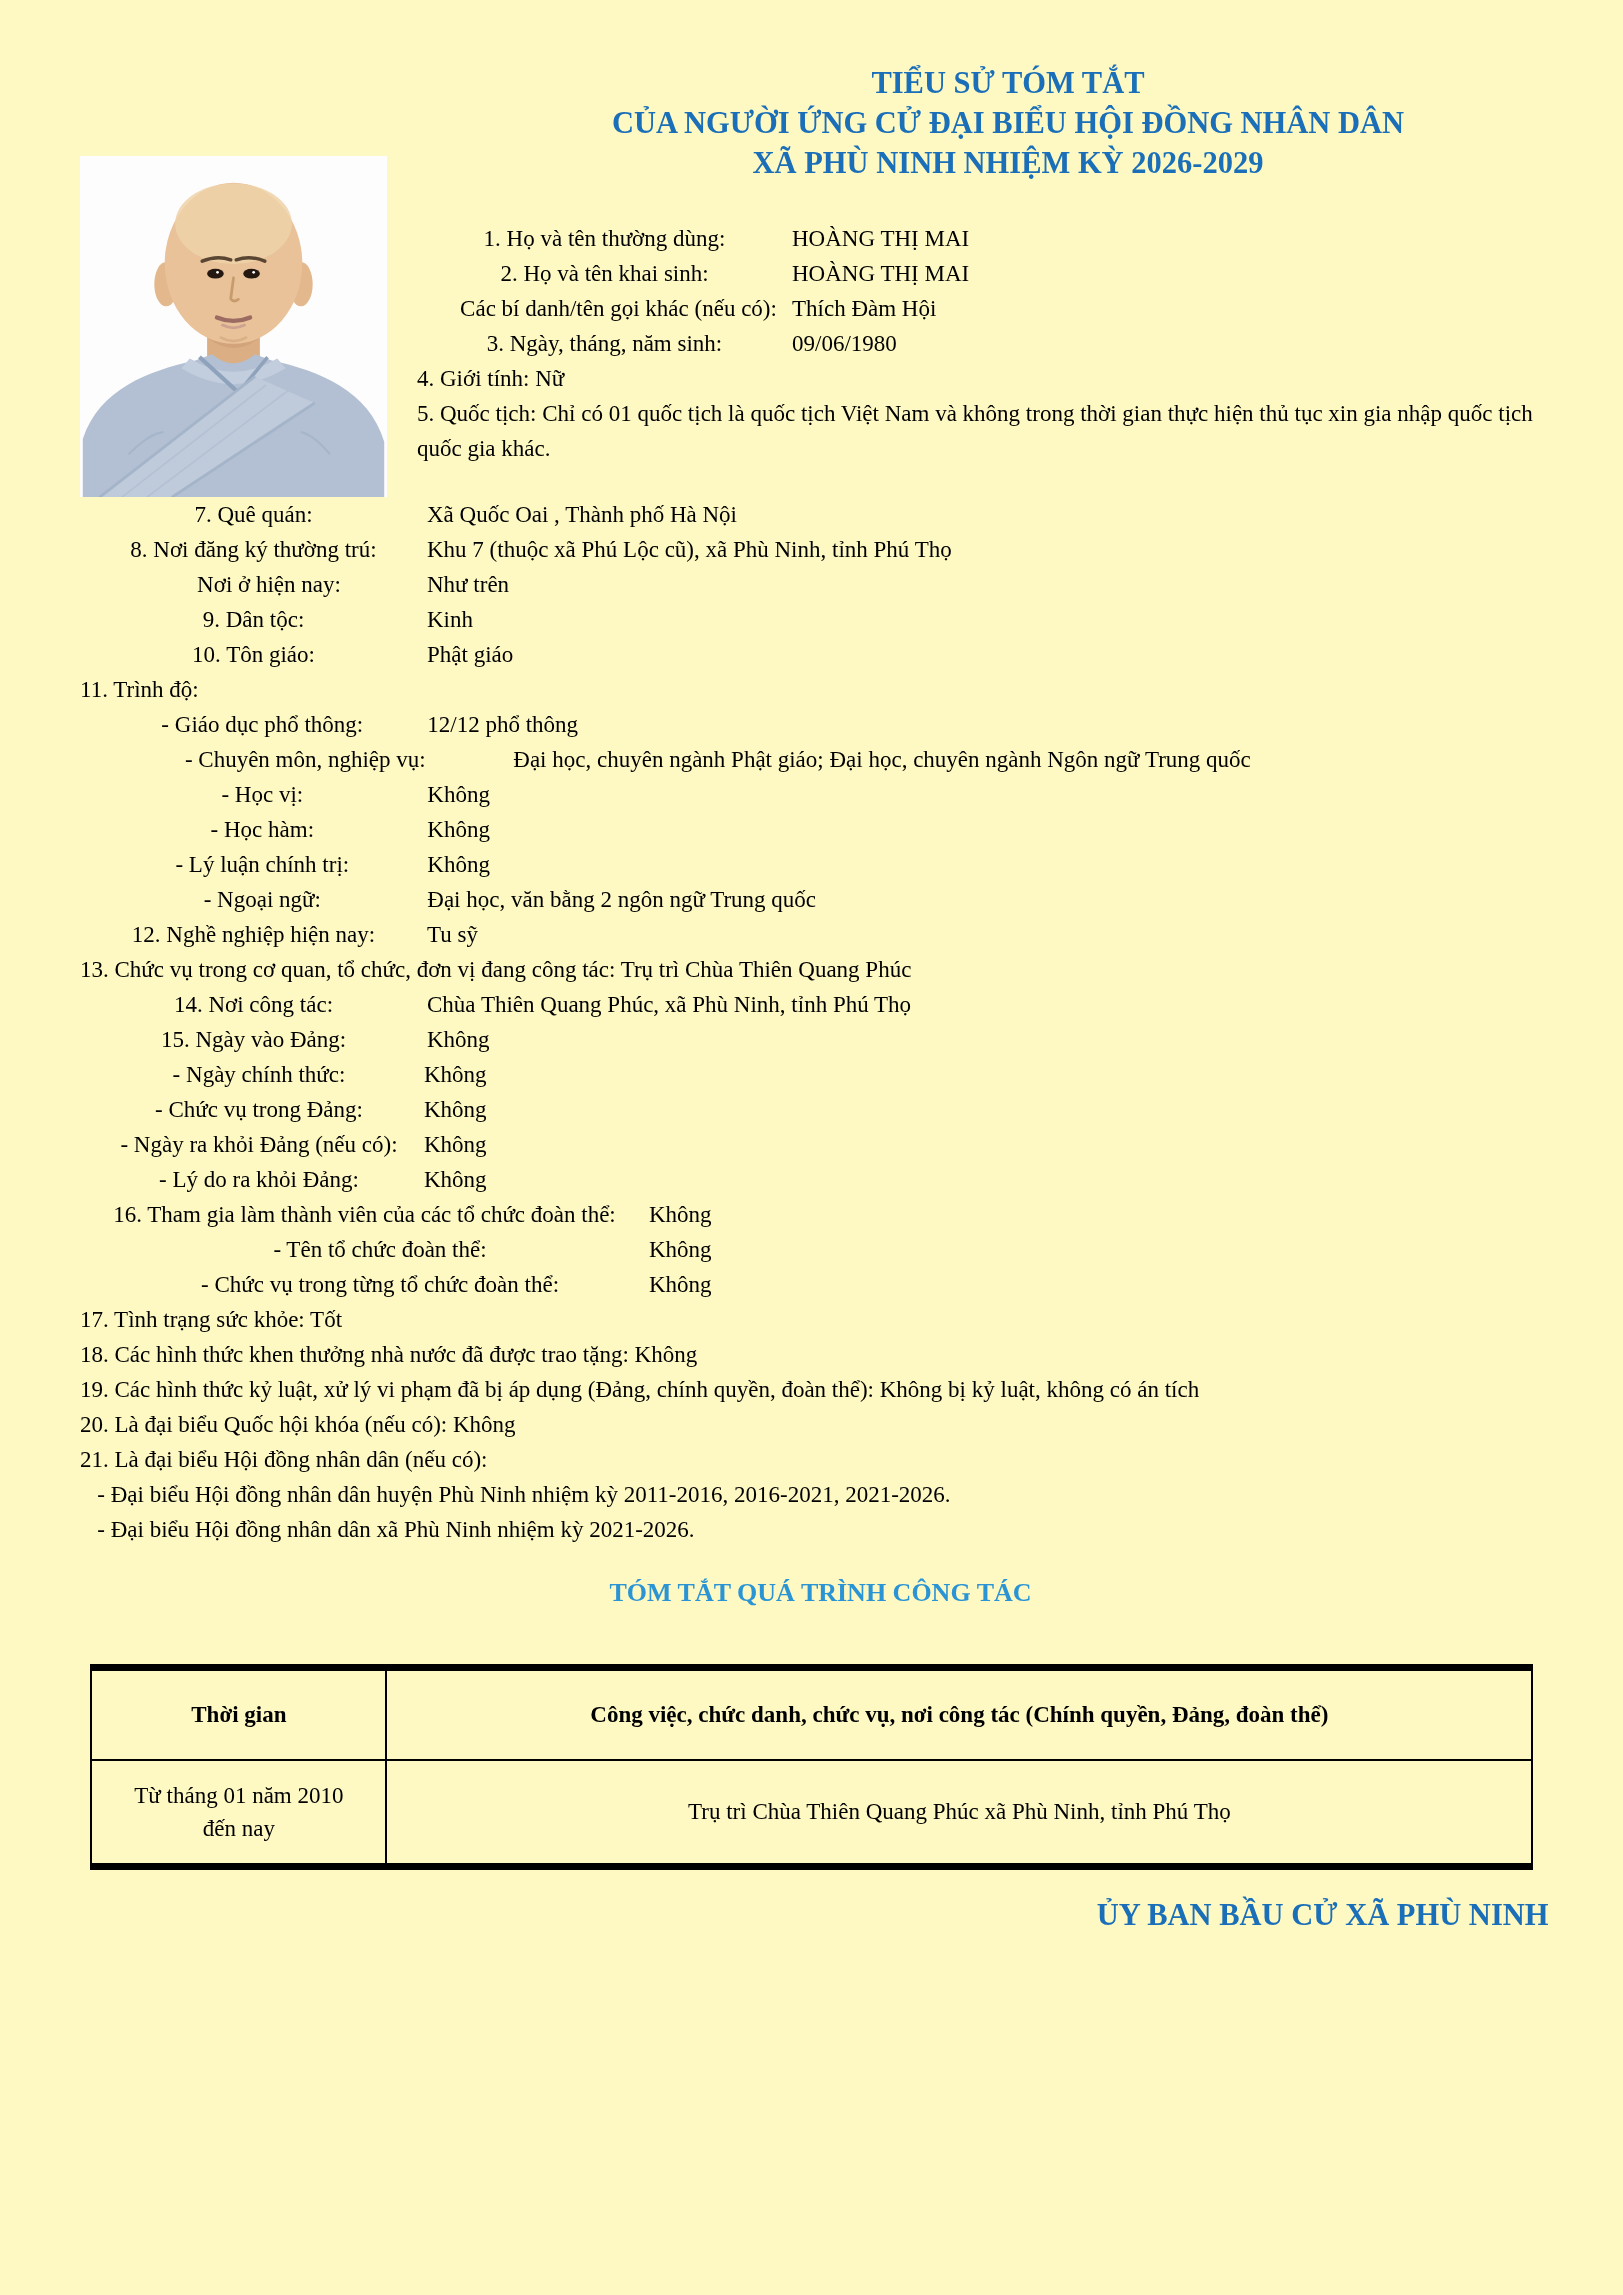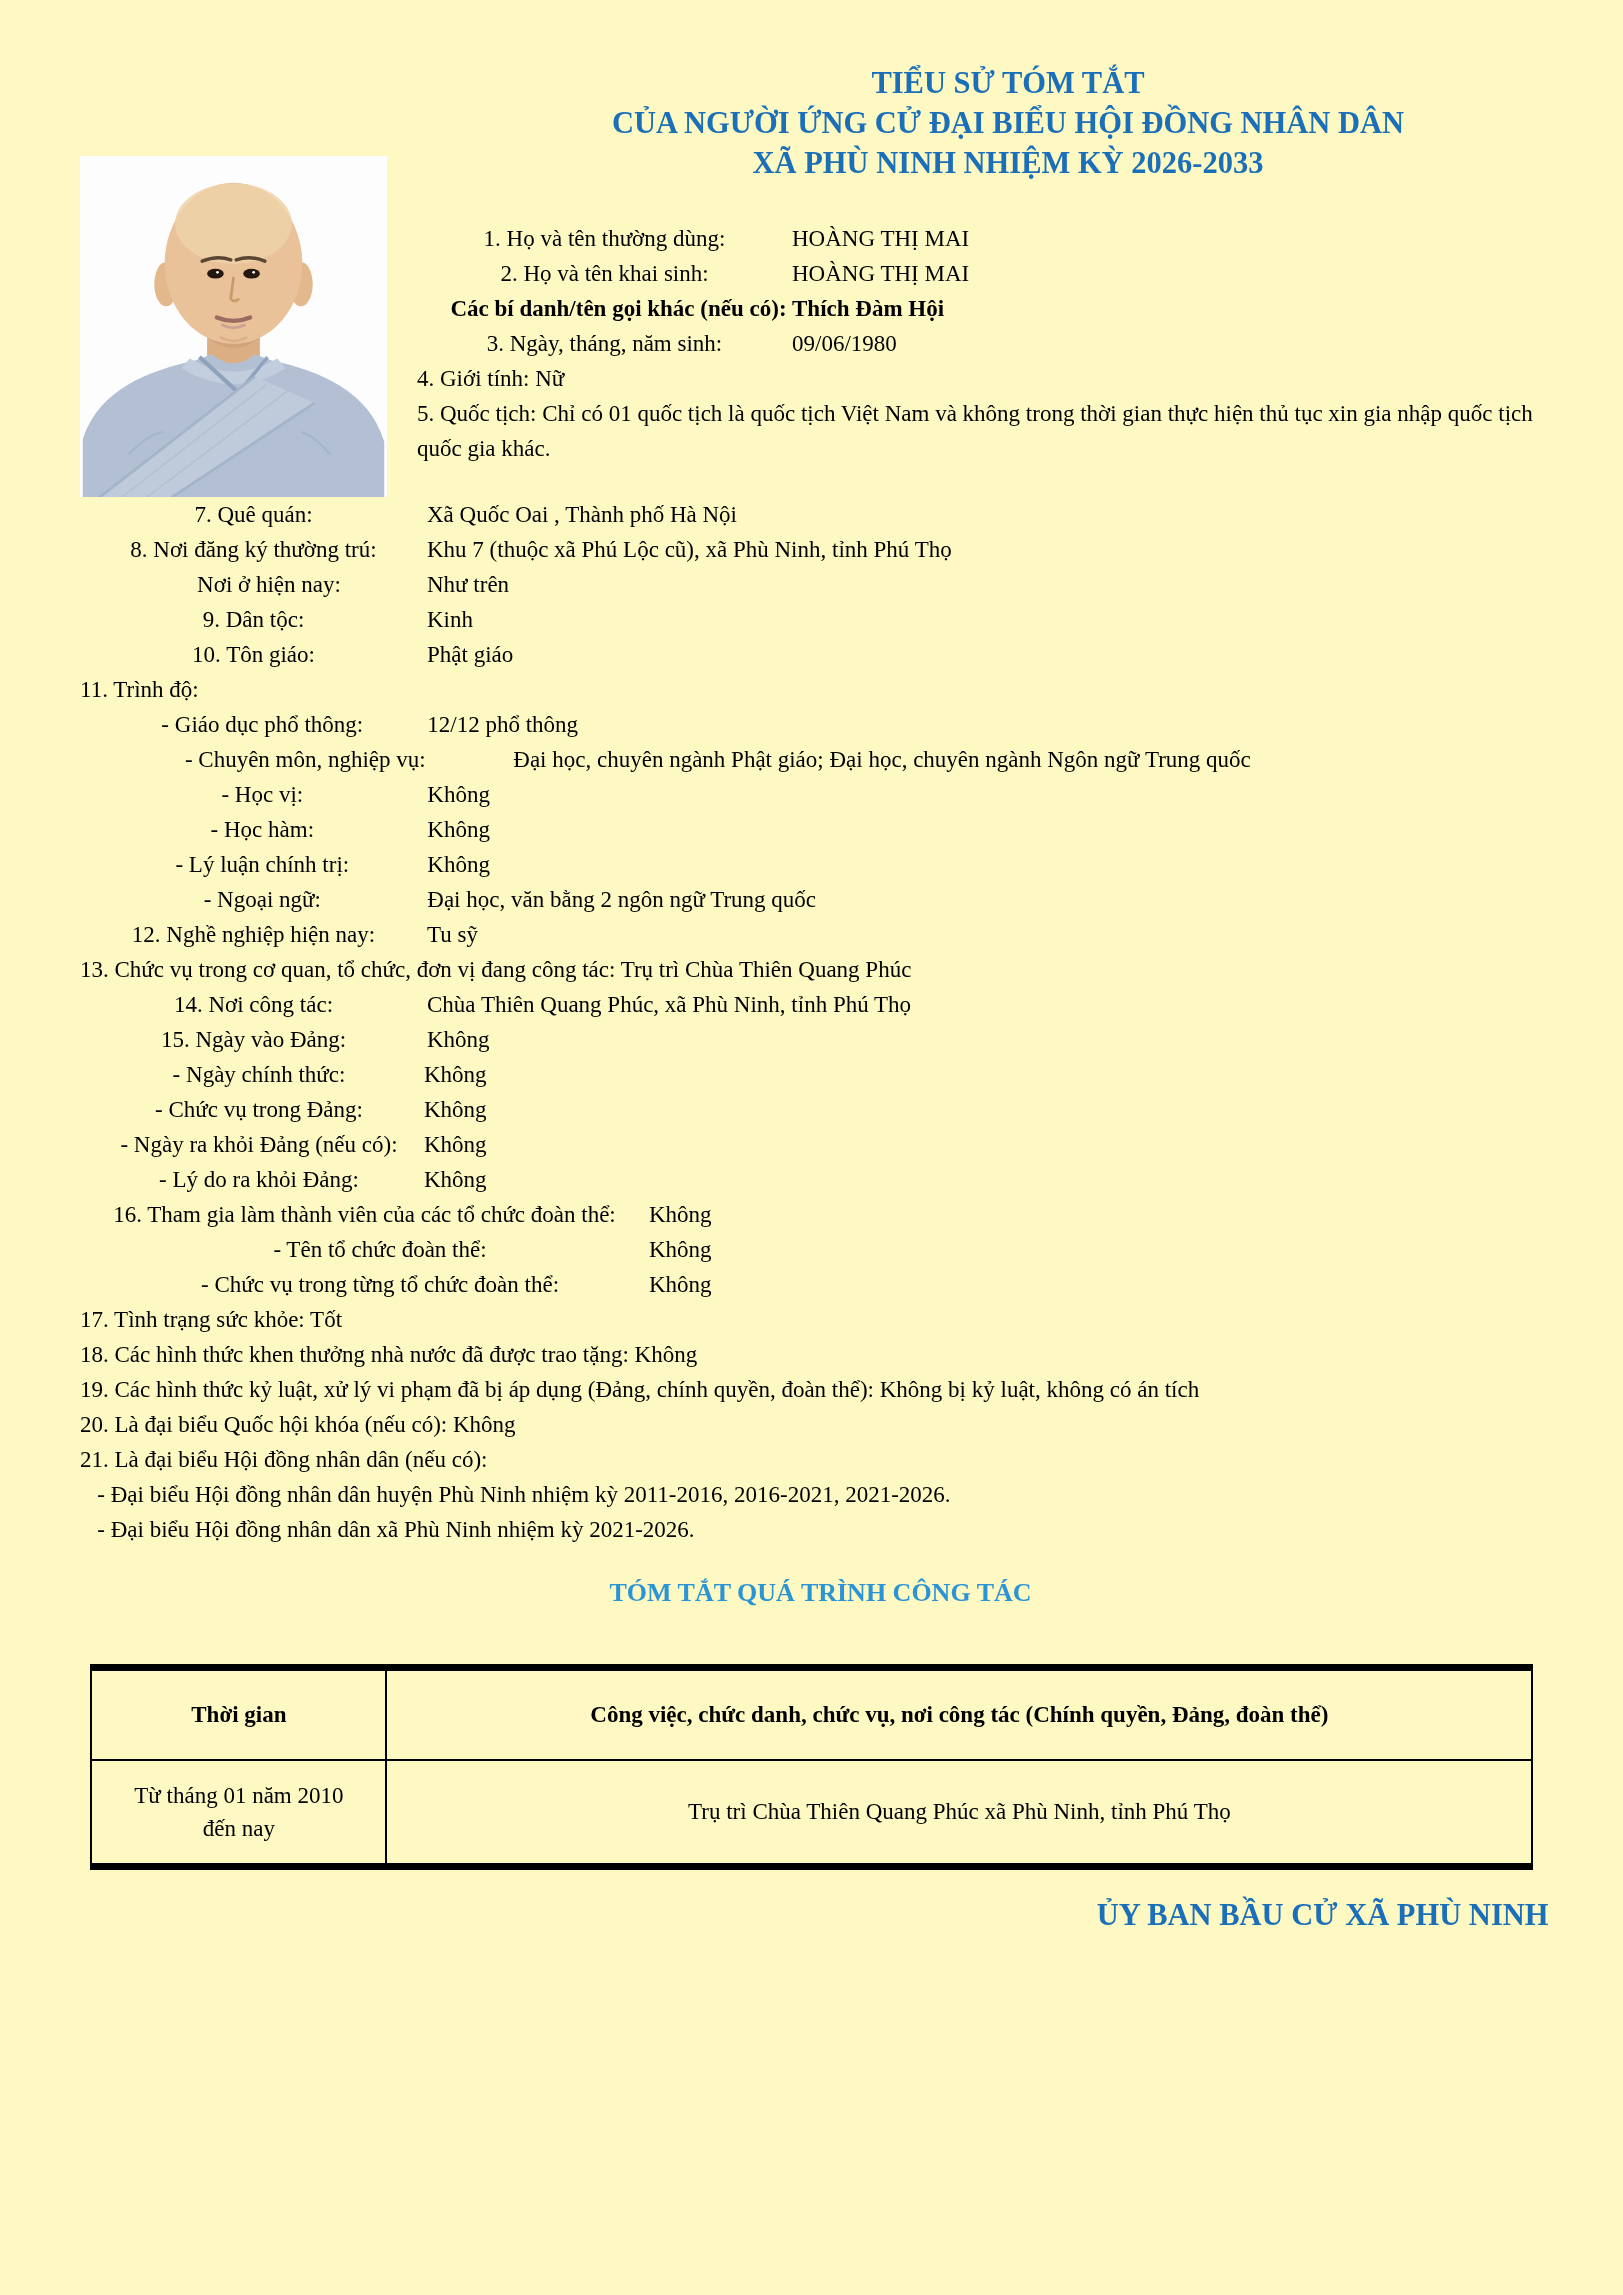--- a/index.html
+++ b/index.html
@@ -40,21 +40,21 @@
   
   .w540{width:375px;}
   .w500{width:347px;}
   .w475{width:330px;}
   .w600{width:416px;}
   .w455{width:316px;}
   .w820{width:569px;}
   .w775{width:538px;}
   .p20{padding-left:14px;}
   .p25{padding-left:17.3px;}
-  .p40{padding-left:28px;font-weight:bold;}
+  .p40{padding-left:28px;}
   .p45{padding-left:31px;}
   
   .main-list{clear:both;margin-top:0;}
   
   .section-heading{
     margin-top:28px;
     text-align:center;
     color:var(--blue-section);
     font-weight:bold;
     font-size:26px;line-height:35px;
@@ -140,21 +140,21 @@
           <path d="M70,430 Q100,400 120,398" stroke="#9fb0c6" stroke-width="3" fill="none" opacity="0.7"></path>
           <path d="M360,430 Q336,402 318,398" stroke="#9fb0c6" stroke-width="3" fill="none" opacity="0.7"></path>
         </svg>
       </div>
     </div>
 
     <div class="right-col">
       <div class="title-block">
         <div>TIỂU SỬ TÓM TẮT</div>
         <div>CỦA NGƯỜI ỨNG CỬ ĐẠI BIỂU HỘI ĐỒNG NHÂN DÂN</div>
-        <div>XÃ PHÙ NINH NHIỆM KỲ 2026-2033</div>
+        <div>XÃ PHÙ NINH NHIỆM KỲ 2026-2029</div>
       </div>
 
       <div class="intro-items">
         <div class="row"><span class="lbl w540">1. Họ và tên thường dùng:</span><span class="val">HOÀNG THỊ MAI</span></div>
         <div class="row"><span class="lbl w540">2. Họ và tên khai sinh:</span><span class="val">HOÀNG THỊ MAI</span></div>
         <div class="row p40"><span class="lbl w500">Các bí danh/tên gọi khác (nếu có):</span><span class="val">Thích Đàm Hội</span></div>
         <div class="row"><span class="lbl w540">3. Ngày, tháng, năm sinh:</span><span class="val">09/06/1980</span></div>
         <div class="row">4. Giới tính: Nữ</div>
         <div class="row">5. Quốc tịch: Chỉ có 01 quốc tịch là quốc tịch Việt Nam và không trong thời gian thực hiện thủ tục xin gia nhập quốc tịch quốc gia khác.</div>
       </div>

